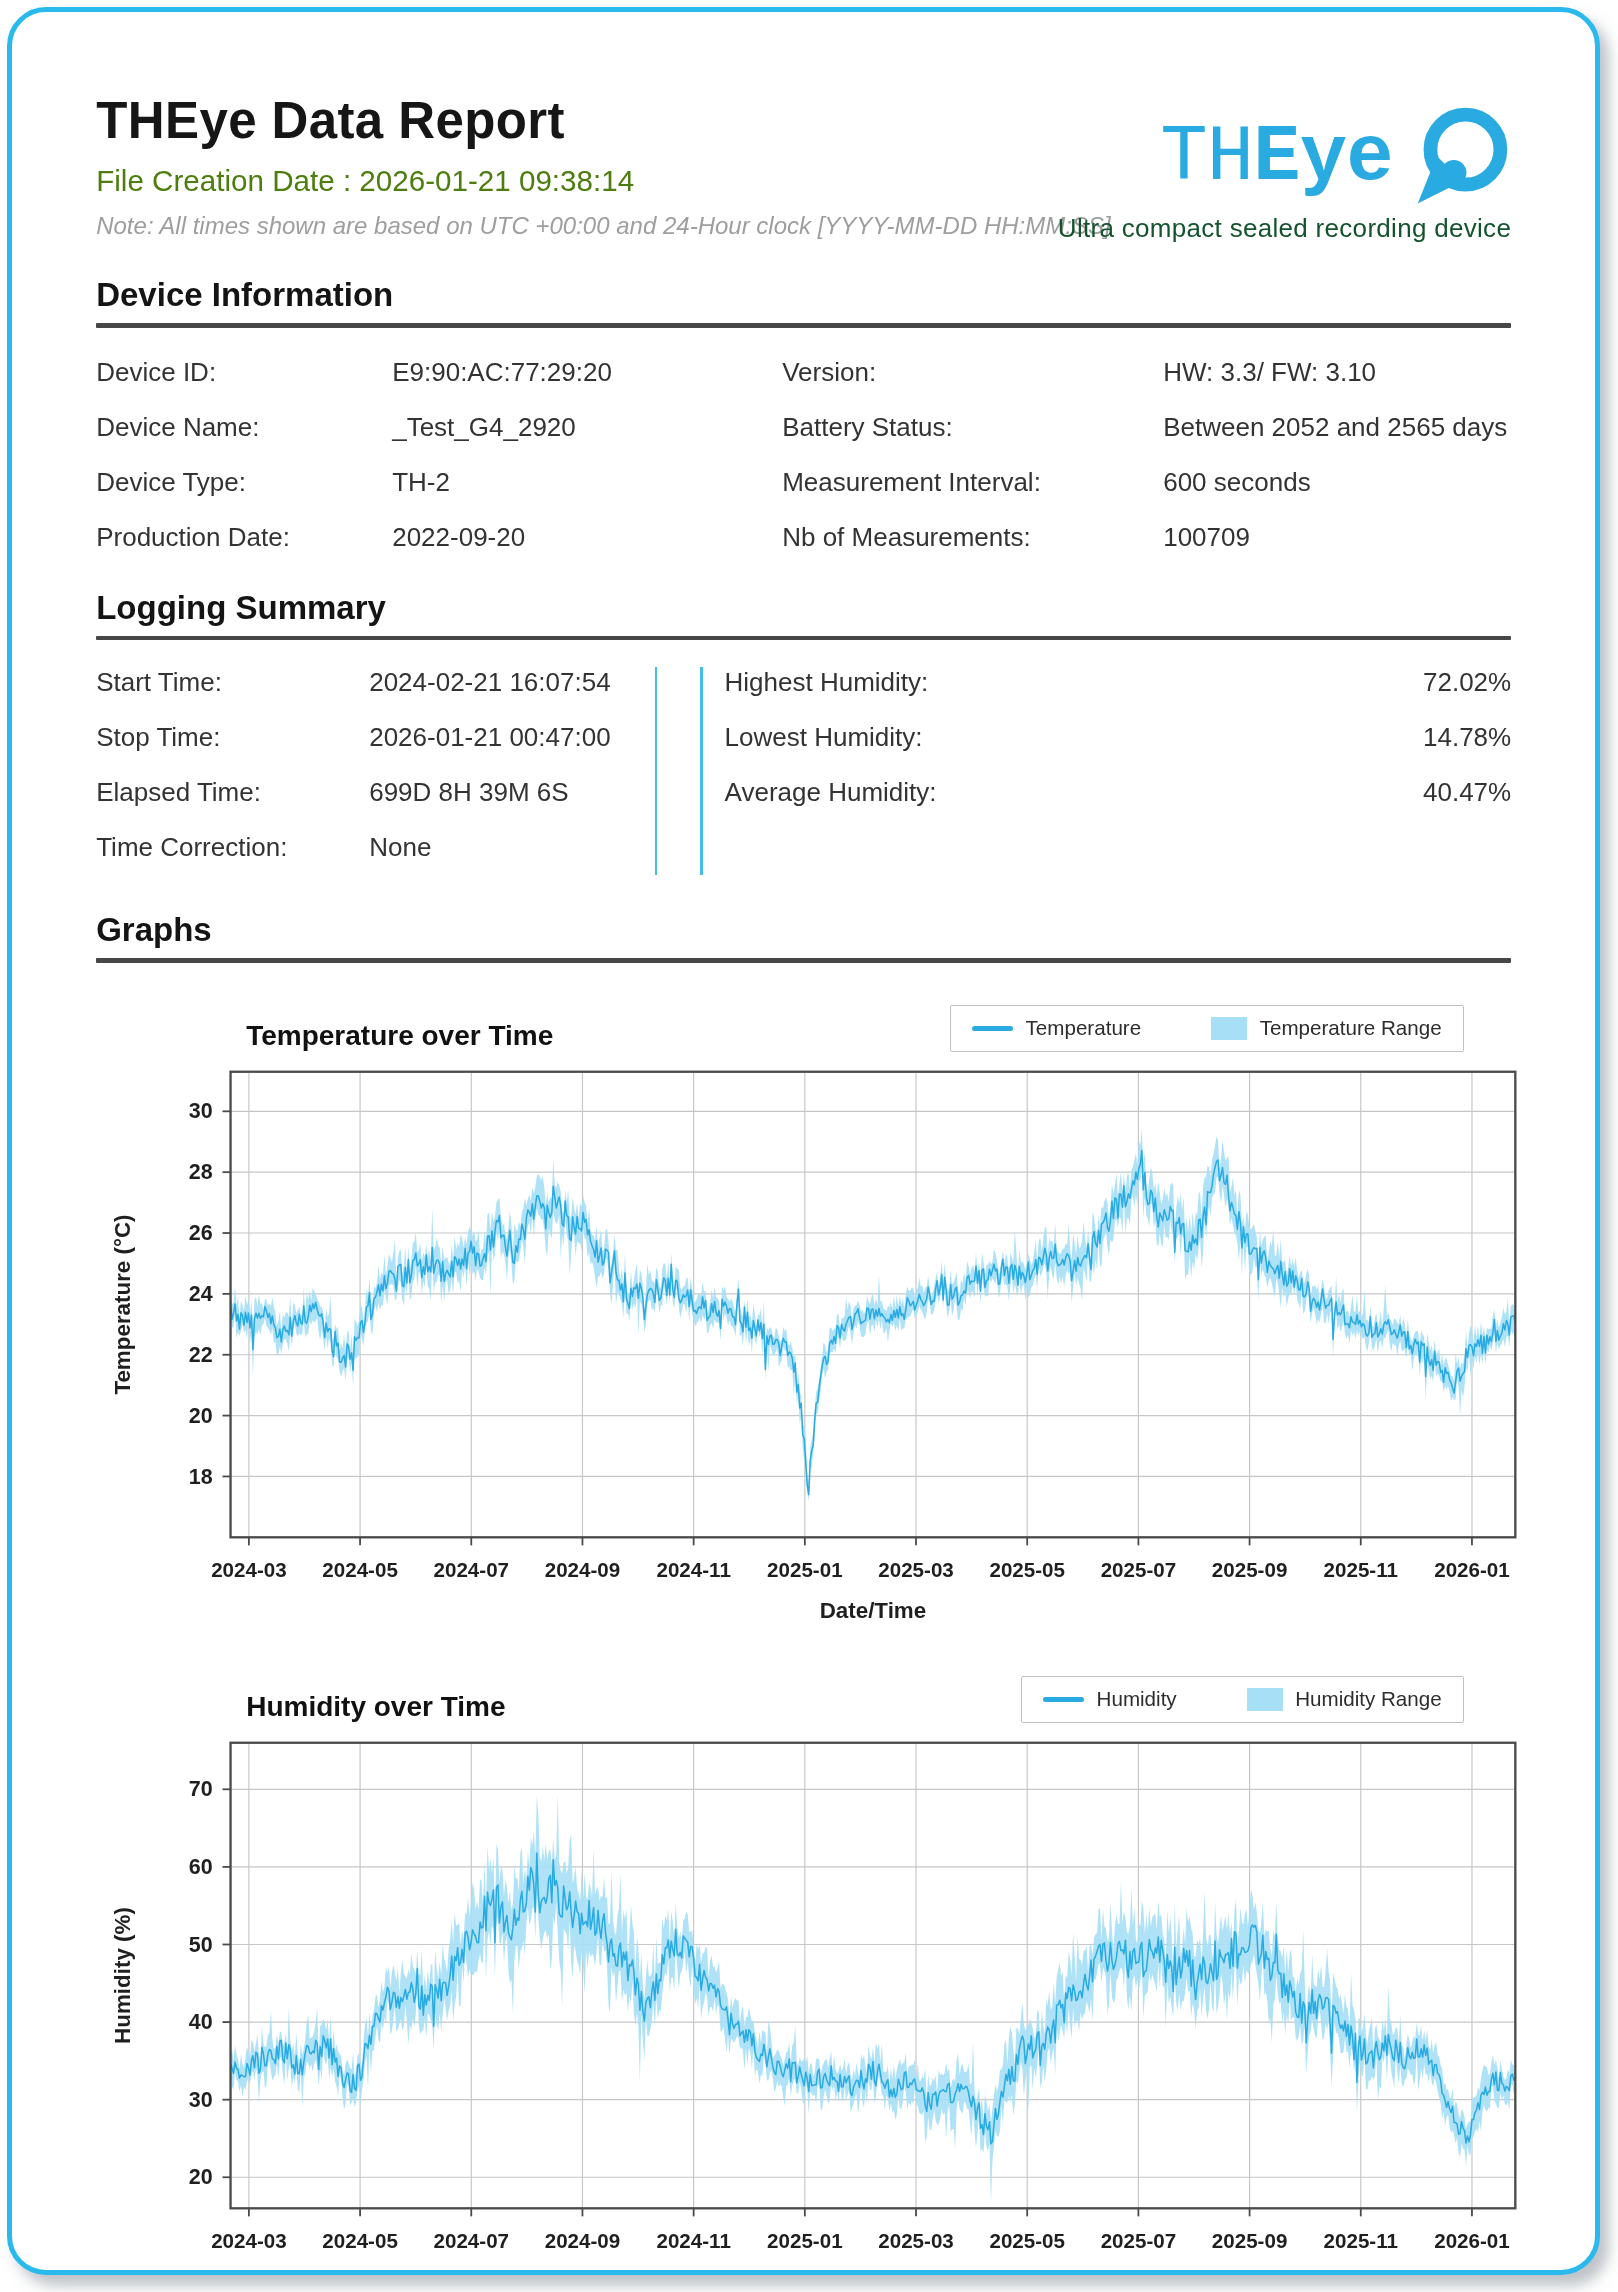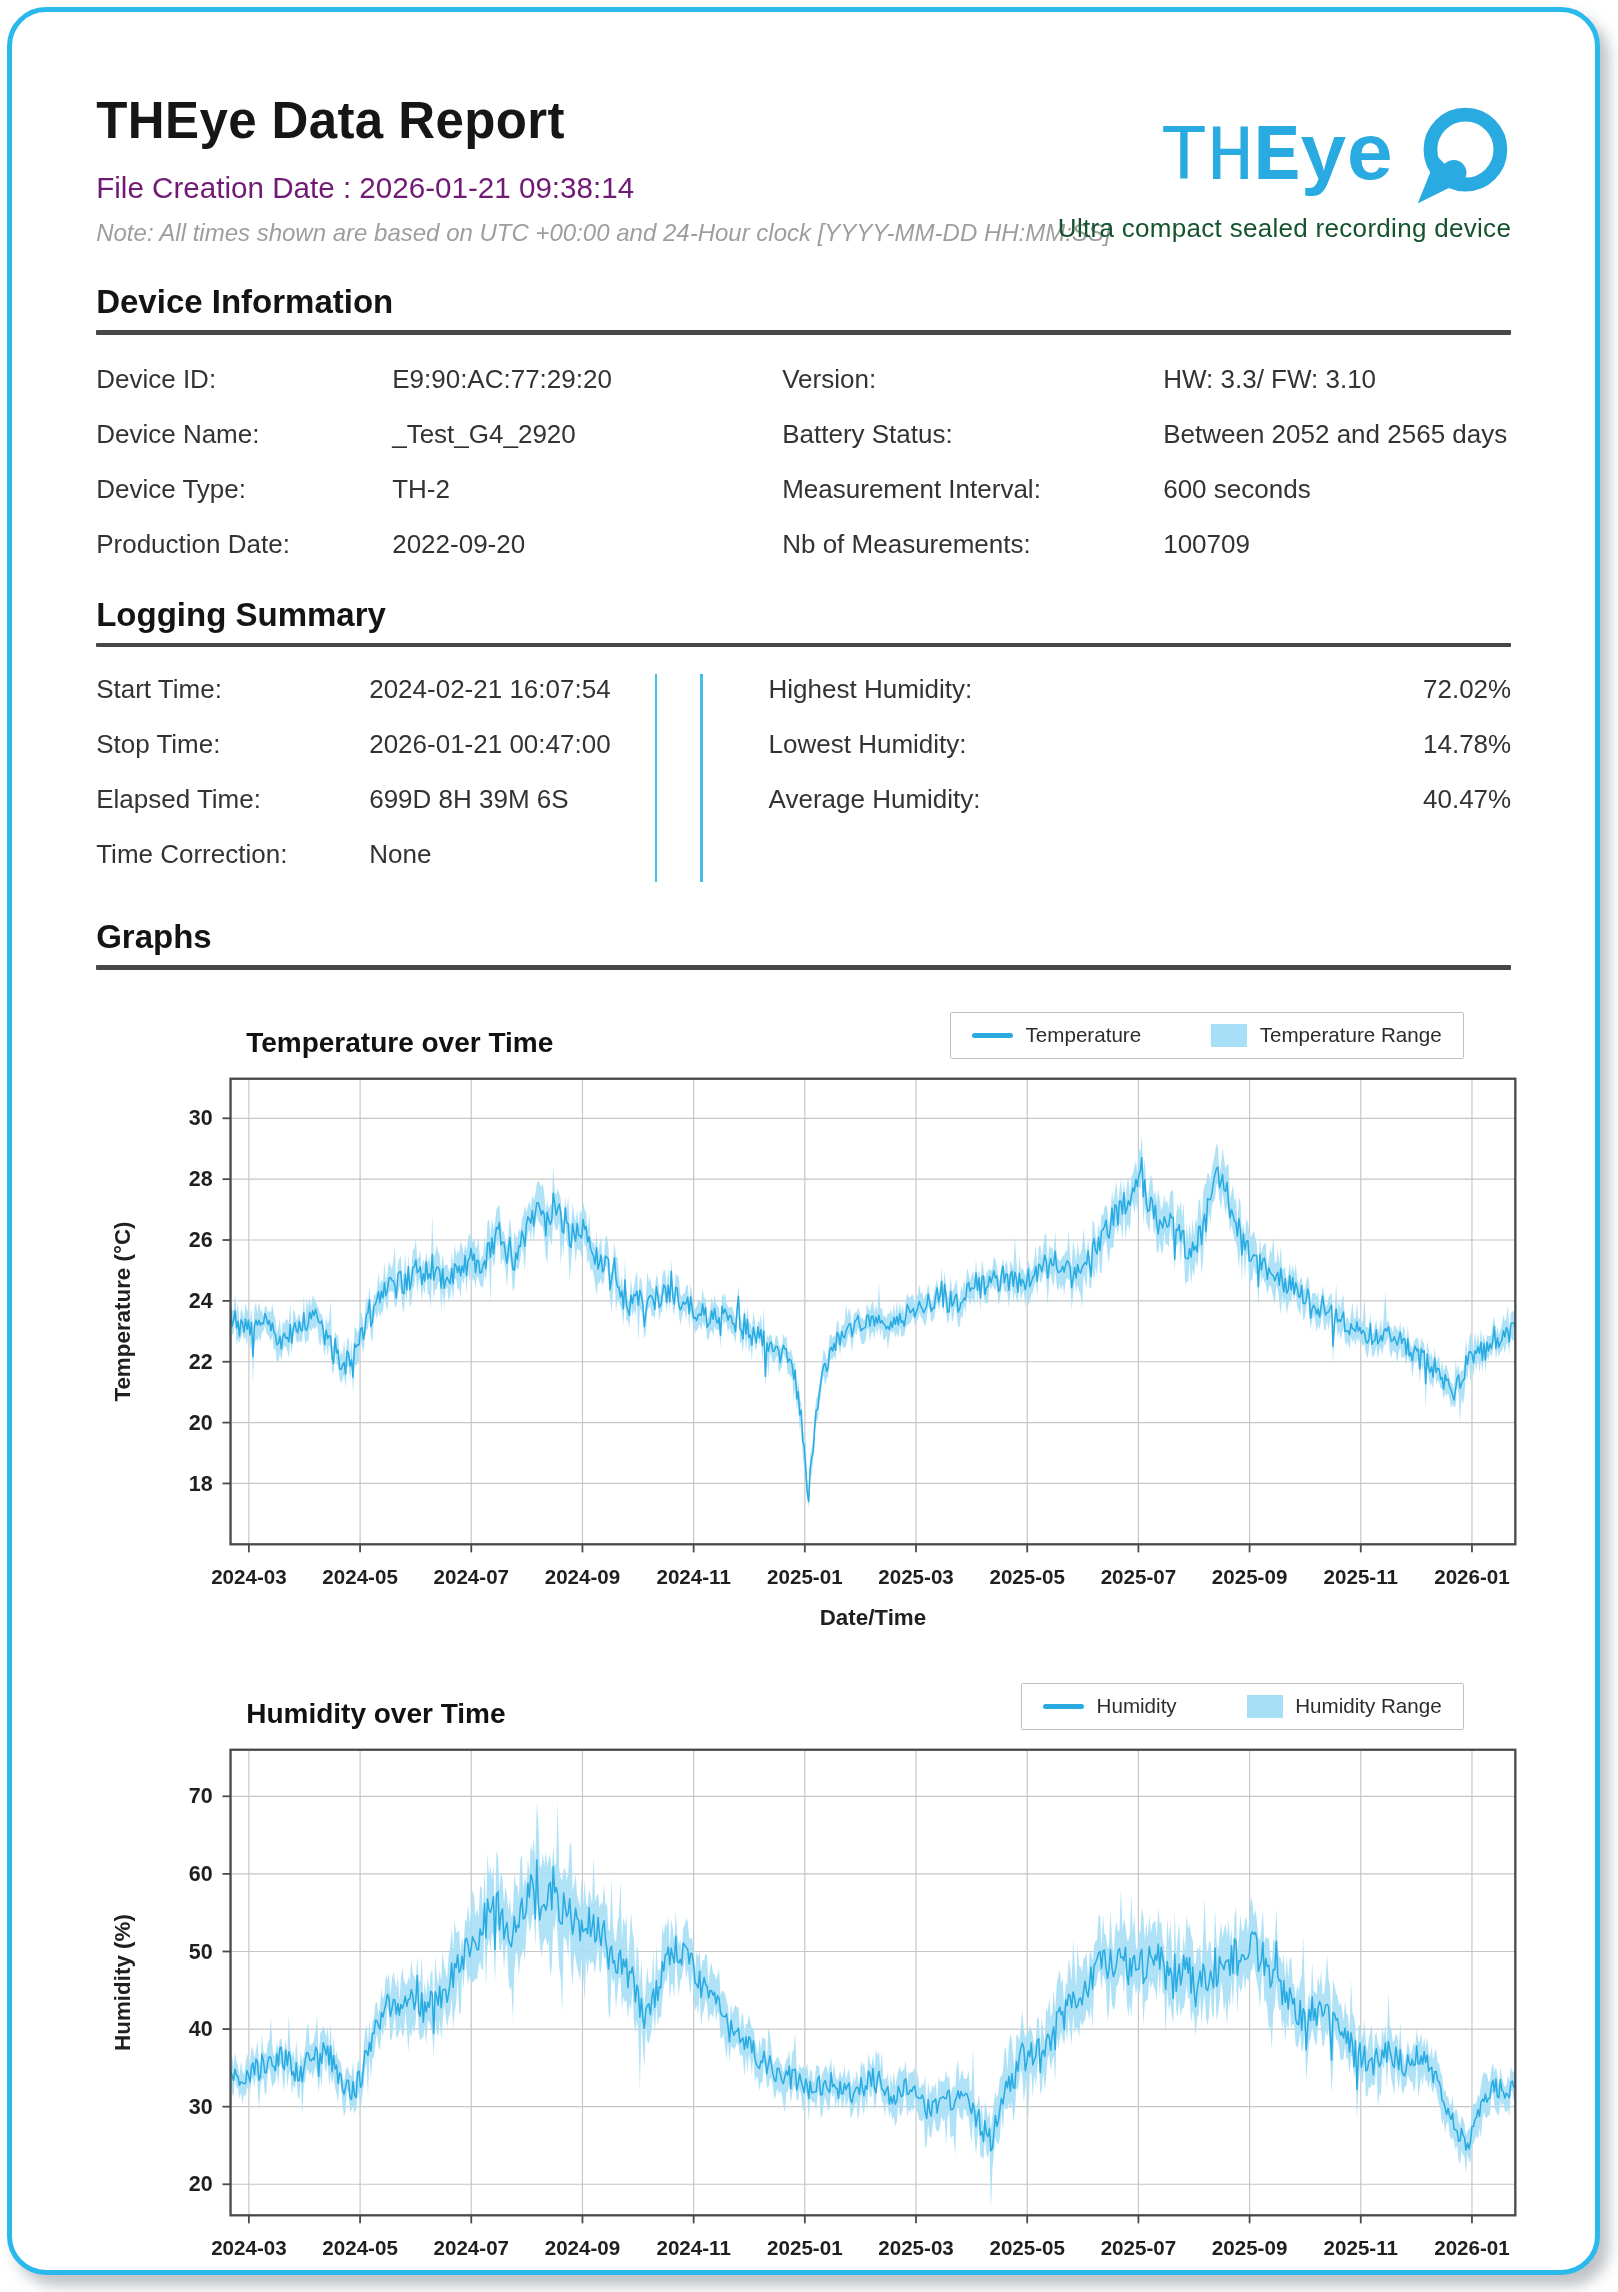--- a/index.html
+++ b/index.html
@@ -10,38 +10,38 @@
   .content{padding:0 84px;position:relative;}
   
   .h1{margin:79px 0 0 0;font-size:51px;font-weight:800;letter-spacing:0.4px;color:#161616;}
   .logo{position:absolute;top:14.3px;right:84px;text-align:right;}
   .logo-row{display:flex;align-items:center;justify-content:flex-end;gap:12.5px;}
   .logo-text{font-size:79px;color:#29abe2;letter-spacing:-0.9px;line-height:1;font-family:Liberation Mono, monospace;}
   .logo-text .thin{font-weight:400;}
   .logo-text .bold{font-weight:700;}
   .logo-icon{width:106px;height:106px;}
   .tagline{margin-top:1.8px;font-size:26px;color:#14532d;font-weight:400;letter-spacing:0.3px;}
-  .file-date{margin-top:21px;font-size:29.6px;color:#701a75;}
+  .file-date{margin-top:14px;font-size:29.6px;color:#4d7c0f;}
   .note{margin-top:14.3px;font-size:24px;font-style:italic;color:#9e9e9e;}
   
   .sec-head{margin-top:36px;font-size:33px;font-weight:800;color:#141414;}
   .rule{height:4.5px;background:#474747;margin-top:9px;border-radius:0.9px;}
   
   .dev-grid{margin-top:29px;display:grid;grid-template-columns:296px 390px 381px 1fr;
     row-gap:24px;font-size:26px;color:#333;}
   
   .summary{display:flex;margin-top:27px;font-size:26px;color:#333;}
   .sum-col{display:grid;row-gap:24px;align-content:start;}
   .sum-col .row{display:grid;}
   .col1{flex:0 0 537px;}
   .col1 .row{grid-template-columns:273px 1fr;}
   .col2{flex:0 0 466px;}
   .col2 .row{grid-template-columns:313px 1fr;}
   .col2 .val{text-align:right;}
-  .col3{flex:1;margin-left:44px;}
+  .col3{flex:1;}
   .col3 .row{grid-template-columns:287px 1fr;}
   .col3 .val{text-align:right;}
   .vdiv{width:2.7px;background:#45bdea;height:208px;margin:0 21.5px;flex:0 0 2.7px;}
   
   .chart-block{margin-top:32px;}
   .chart-header{display:flex;justify-content:space-between;align-items:flex-end;
     padding-left:150px;padding-right:47px;height:57px;}
   .chart-title{font-size:28px;font-weight:700;color:#111;}
   .legend{display:flex;align-items:center;gap:70px;border:1.8px solid #c0c0c0;
     background:#fff;padding:10.7px 21.5px;border-radius:1.8px;}

